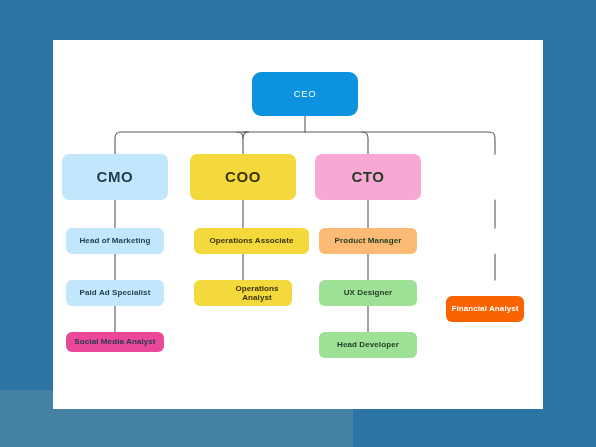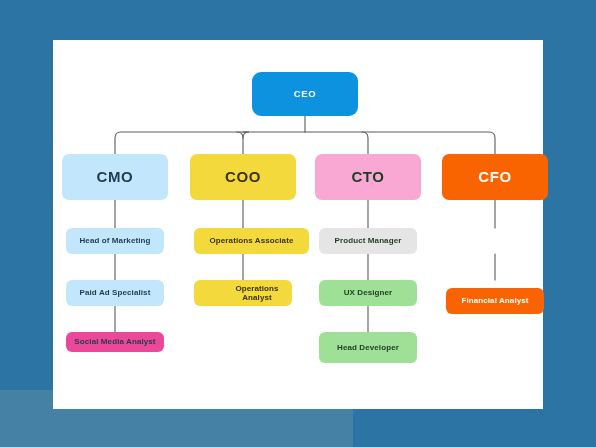--- a/index.html
+++ b/index.html
@@ -71,21 +71,21 @@
     align-items: center;
     justify-content: center;
     text-align: center;
     border-radius: 7px;
     line-height: 1.15;
     z-index: 2;
   }
   .node-root {
     border-radius: 9px;
     font-size: 9.5px;
-    font-weight: bold;
+    font-weight: normal;
     letter-spacing: 0.6px;
   }
   .node-lead {
     font-size: 15px;
     font-weight: bold;
     letter-spacing: 0.6px;
   }
   .node-child {
     font-size: 8px;
     font-weight: bold;
@@ -153,32 +153,29 @@
       <div class="node node-child" style="left:141px; top:188px; width:115px; height:26px; background:#F4D93C; color:#3A3205;">
         <span>Operations Associate</span>
       </div>
       <div class="node node-child" style="left:141px; top:240px; width:98px; height:26px; background:#F4D93C; color:#3A3205;padding-left:28px;">
         <span>Operations Analyst</span>
       </div>
 
       <div class="node node-lead" style="left:262px; top:114px; width:106px; height:46px; background:#f9a8d4; color:#1F3B22;">
         <span>CTO</span>
       </div>
-      <div class="node node-child" style="left:266px; top:188px; width:98px; height:26px; background:#e5e5e5; color:#1F3B22;">
+      <div class="node node-child" style="left:266px; top:188px; width:98px; height:26px; background:#fdba74; color:#1F3B22;">
         <span>Product Manager</span>
       </div>
       <div class="node node-child" style="left:266px; top:240px; width:98px; height:26px; background:#9EE096; color:#1F3B22;">
         <span>UX Designer</span>
       </div>
-      <div class="node node-child" style="left:266px; top:292px; width:98px; height:31px; background:#9EE096; color:#1F3B22;">
+      <div class="node node-child" style="left:266px; top:292px; width:98px; height:26px; background:#9EE096; color:#1F3B22;">
         <span>Head Developer</span>
       </div>
 
-      <div class="node node-lead" style="left:389px; top:114px; width:106px; height:46px; background:#FA6400; color:#FFFFFF;">
-        <span>CFO</span>
-      </div>
-      <div class="node node-child" style="left:393px; top:248px; width:98px; height:26px; background:#FA6400; color:#FFFFFF;">
+      <div class="node node-child" style="left:393px; top:256px; width:78px; height:26px; background:#FA6400; color:#FFFFFF;">
         <span>Financial Analyst</span>
       </div>
 
     </div>
   </div>
 </div>
 
 </body></html>

